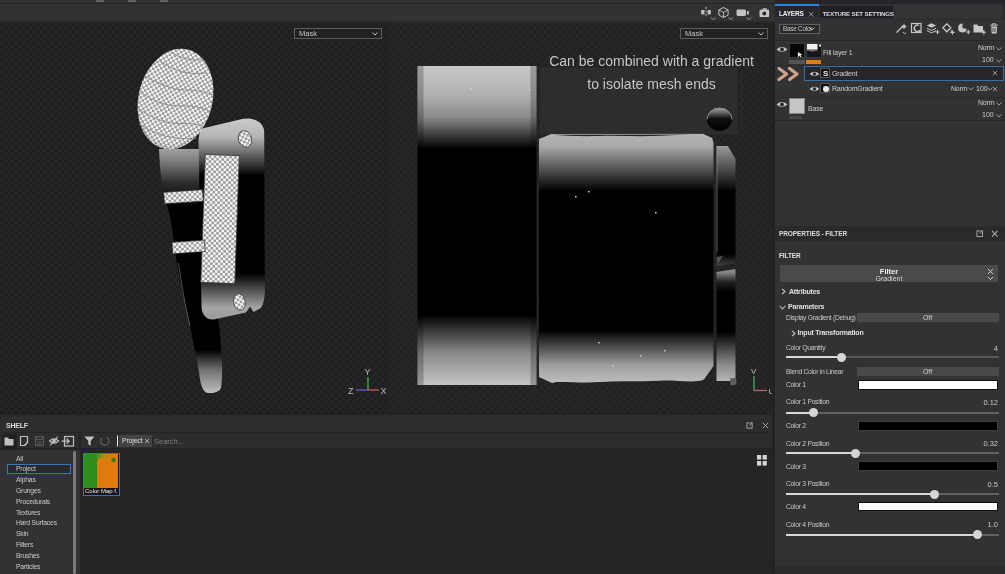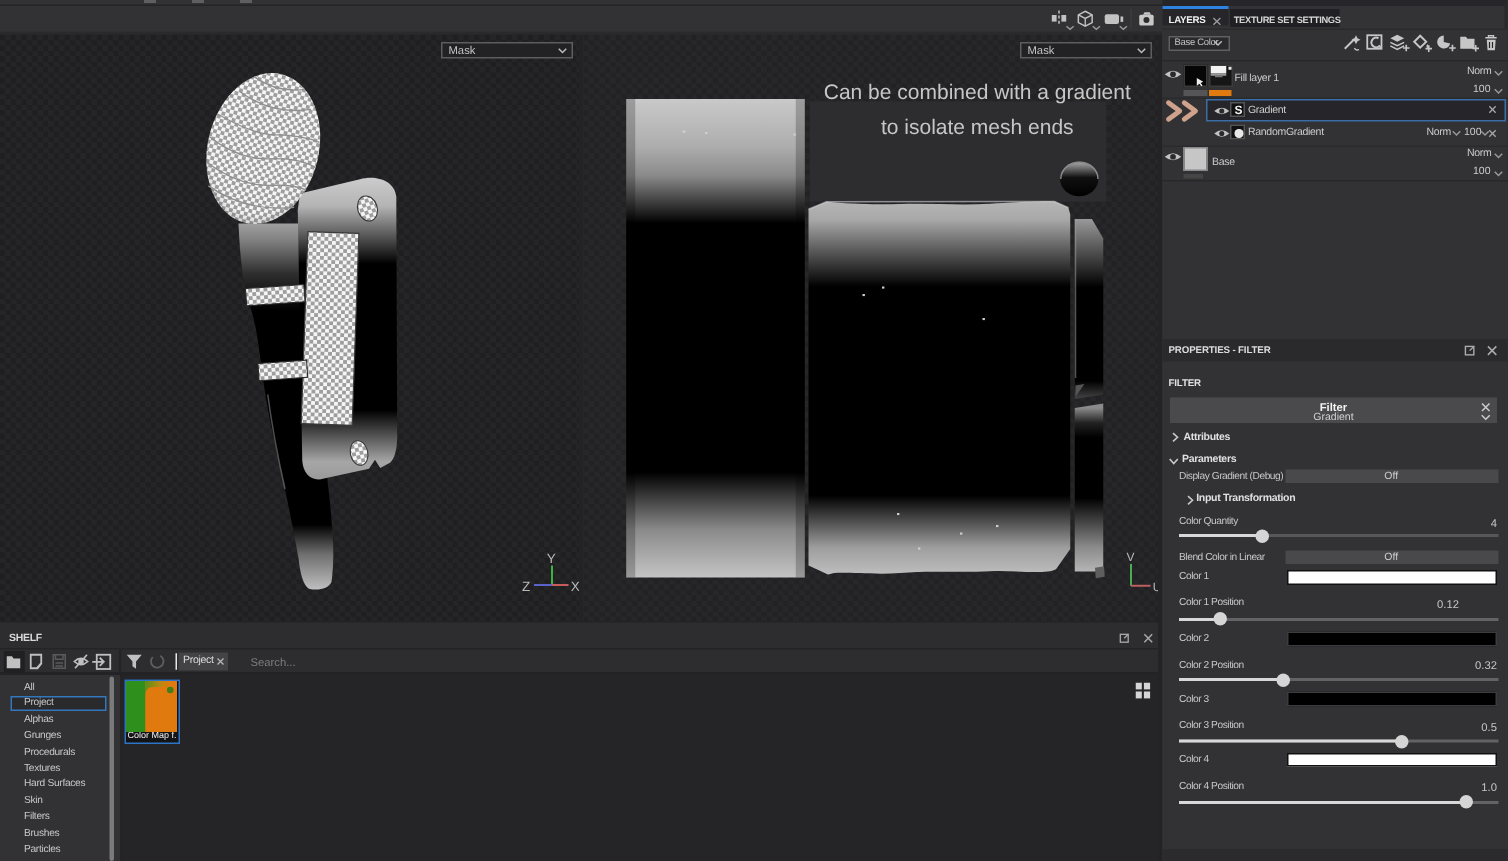--- a/index.html
+++ b/index.html
@@ -267,21 +267,21 @@
 
     <line x1="117.5" y1="3.5" x2="117.5" y2="14.5" stroke="#e8e8e8"></line>
   </g>
 </svg>
 
 <div class="abs" style="left:119px;top:435px;width:33px;height:11.5px;background:#434345;color:#dedede;font-size:7px;line-height:11px;padding-left:3px;letter-spacing:-0.2px;">Project
   <svg class="abs" style="right:2px;top:3px" width="6" height="6" viewBox="0 0 6 6">
       <path d="M1 1 L5 5 M5 1 L1 5" stroke="#b5b5b5" stroke-width="0.9"></path>
     </svg>
 </div>
-<div class="abs" style="left:167px;top:437px;color:#7e7e7e;font-size:7.5px;">Search...</div>
+<div class="abs" style="left:154px;top:437px;color:#7e7e7e;font-size:7.5px;">Search...</div>
 
 <div class="abs" style="left:0;top:449.5px;width:80px;height:124.5px;background:#323234;"></div>
 <div class="abs" style="left:80px;top:449.5px;width:2px;height:124.5px;background:#242426;"></div>
 <div class="abs" style="left:72.5px;top:451px;width:3px;height:123px;background:#7a7a7a;border-radius:2px;"></div>
 <div id="shelflist"></div>
 
 <div class="abs" style="left:7px;top:463.5px;width:64px;height:10.5px;border:1px solid #3577bd;background:#2a2a2c;"></div>
 <div class="abs sl" style="left:16px;top:454.5px;">All</div>
 <div class="abs sl" style="left:16px;top:465.3px;">Project</div>
 <div class="abs sl" style="left:16px;top:476.1px;">Alphas</div>
@@ -523,21 +523,21 @@
 <div class="abs" style="left:786px;top:356px;width:212.5px;height:2px;background:#57575a;"></div>
 <div class="abs" style="left:786px;top:356px;width:55.5px;height:2px;background:#d8d8d8;"></div>
 <div class="abs" style="left:837px;top:352.5px;width:9px;height:9px;border-radius:50%;background:#d5d5d5;"></div>
 
 <div class="abs" style="left:786px;top:367.5px;color:#c6c6c6;font-size:6.8px;letter-spacing:-0.3px;">Blend Color in Linear</div>
 <div class="abs" style="left:856.5px;top:366.5px;width:142px;height:9.5px;background:#49494b;text-align:center;color:#cfcfcf;font-size:7px;line-height:9.5px;">Off</div>
 
 <div class="abs" style="left:786px;top:381px;color:#c6c6c6;font-size:6.8px;letter-spacing:-0.3px;">Color 1</div>
 <div class="abs" style="left:857.5px;top:380px;width:140px;height:9.5px;background:#ffffff;border:1px solid #111;"></div>
 <div class="abs" style="left:786px;top:398px;color:#c6c6c6;font-size:6.8px;letter-spacing:-0.3px;">Color 1 Position</div>
-<div class="abs" style="left:958px;top:397.5px;width:40px;color:#c6c6c6;font-size:7.5px;">0.12</div>
+<div class="abs" style="left:958px;top:397.5px;width:40px;text-align:right;color:#c6c6c6;font-size:7.5px;">0.12</div>
 <div class="abs" style="left:786px;top:411.5px;width:212.5px;height:2px;background:#636366;"></div>
 <div class="abs" style="left:786px;top:411.5px;width:27px;height:2px;background:#d8d8d8;"></div>
 <div class="abs" style="left:808.5px;top:408.0px;width:9px;height:9px;border-radius:50%;background:#d5d5d5;"></div>
 
 <div class="abs" style="left:786px;top:422px;color:#c6c6c6;font-size:6.8px;letter-spacing:-0.3px;">Color 2</div>
 <div class="abs" style="left:857.5px;top:421px;width:140px;height:9.5px;background:#000;border:1px solid #3c3c3e;"></div>
 <div class="abs" style="left:786px;top:439.5px;color:#c6c6c6;font-size:6.8px;letter-spacing:-0.3px;">Color 2 Position</div>
 <div class="abs" style="left:958px;top:439px;width:40px;text-align:right;color:#c6c6c6;font-size:7.5px;">0.32</div>
 <div class="abs" style="left:786px;top:451.5px;width:212.5px;height:2px;background:#636366;"></div>
 <div class="abs" style="left:786px;top:451.5px;width:69px;height:2px;background:#d8d8d8;"></div>

